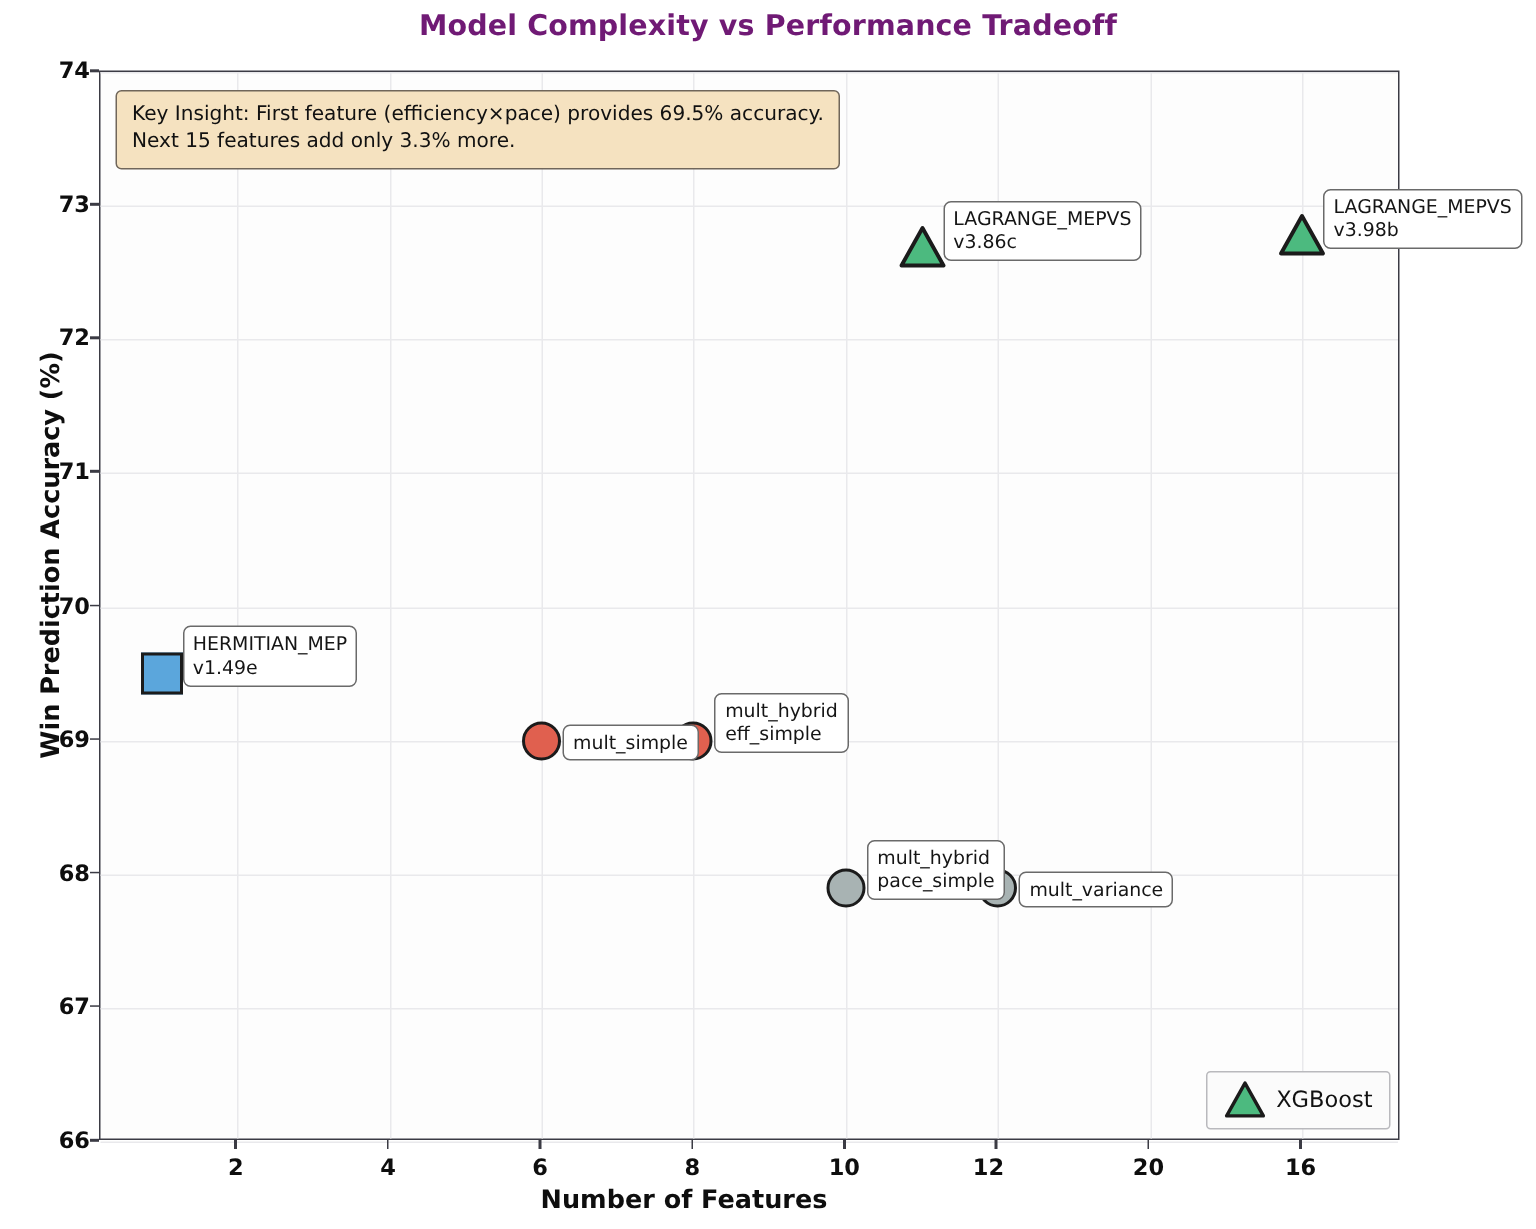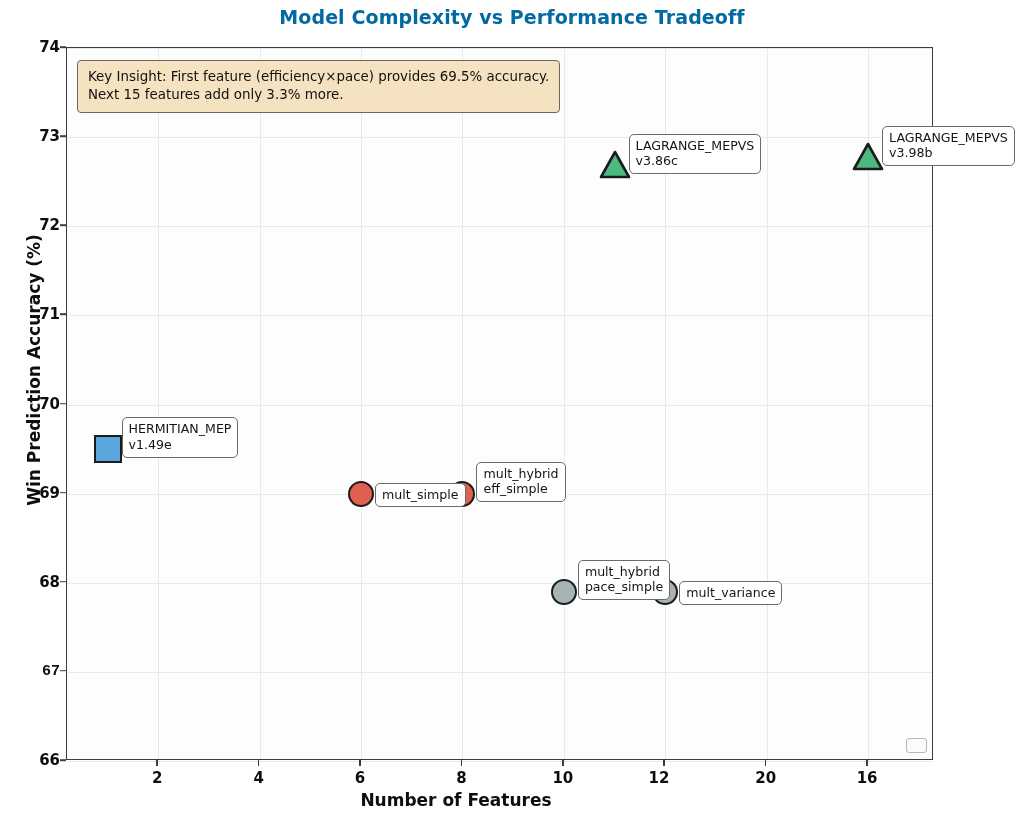--- a/index.html
+++ b/index.html
@@ -17,21 +17,21 @@
     background: #ffffff;
   }
   
   #chart-title {
     position: absolute;
     left: 0; top: 6px;
     width: 1024px;
     text-align: center;
     font-size: 19px;
     font-weight: bold;
-    color: #0369a1;
+    color: #701a75;
     letter-spacing: 0.1px;
     font-family: "DejaVu Sans", sans-serif;
   }
   
   #plot-area {
     position: absolute;
     left: 66px;
     top: 47px;
     width: 867px;
     height: 713px;
@@ -249,27 +249,35 @@
 v3.98b</div>
         <div class="point-label" style="left: 510.877px; top: 511.662px;">mult_hybrid
 pace_simple</div>
         <div class="point-label" style="left: 612.281px; top: 532.662px;">mult_variance</div>
       </div>
 
     <div id="annotation-box">Key Insight: First feature (efficiency×pace) provides 69.5% accuracy.
 Next 15 features add only 3.3% more.</div>
 
     <div id="legend">
+        <div class="legend-row">
+          <span class="legend-swatch">
+            <span class="sw-tri"><svg width="28" height="26" viewBox="0 0 32 29">
+                <polygon points="16,2 30,27 2,27" fill="#4cba7f" stroke="#1b1b1b" stroke-width="2.6" stroke-linejoin="round"></polygon>
+              </svg></span>
+          </span>
+          <span class="legend-label">XGBoost</span>
+        </div>
       </div>
   </div>
 
   <div id="ytick-layer">
       <div class="ytick" style="top: 713px;">66</div>
       <div class="ytick-mark" style="top: 713px;"></div>
-      <div class="ytick" style="top: 623.875px; font-family: Liberation Mono, monospace;">67</div>
+      <div class="ytick" style="top: 623.875px;">67</div>
       <div class="ytick-mark" style="top: 623.875px;"></div>
       <div class="ytick" style="top: 534.75px;">68</div>
       <div class="ytick-mark" style="top: 534.75px;"></div>
       <div class="ytick" style="top: 445.625px;">69</div>
       <div class="ytick-mark" style="top: 445.625px;"></div>
       <div class="ytick" style="top: 356.5px;">70</div>
       <div class="ytick-mark" style="top: 356.5px;"></div>
       <div class="ytick" style="top: 267.375px;">71</div>
       <div class="ytick-mark" style="top: 267.375px;"></div>
       <div class="ytick" style="top: 178.25px;">72</div>

